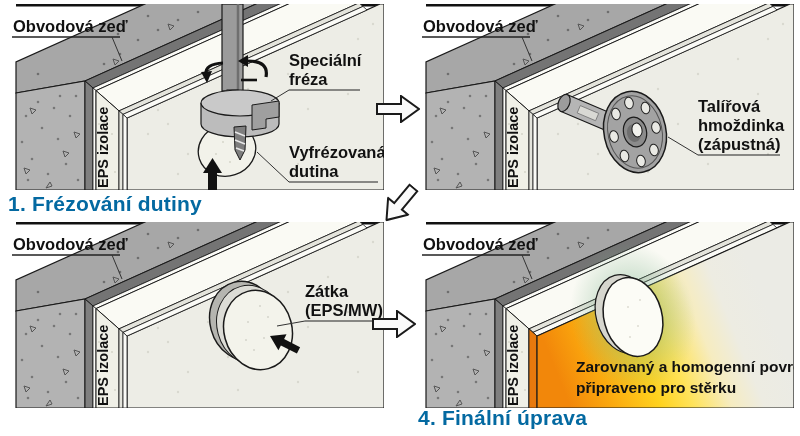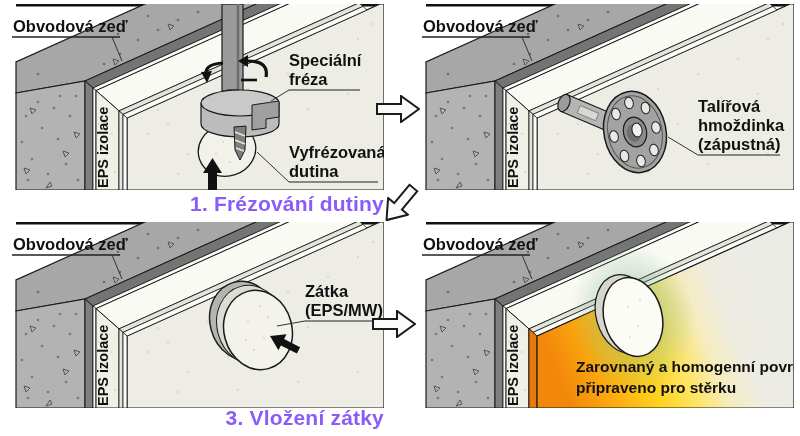--- a/index.html
+++ b/index.html
@@ -1,20 +1,20 @@
 <!DOCTYPE html>
 <html><head>
 <meta charset="utf-8">
 <style>
   html,body{margin:0;padding:0;background:#fff;}
   .page{position:relative;width:800px;height:436px;background:#ffffff;overflow:hidden;
         font-family:"Liberation Sans",sans-serif;}
   .illu{position:absolute;width:376px;height:186px;}
-  .caption{position:absolute;width:376px;text-align:right;font-size:21px;font-weight:bold;
-           color:#8b5cf6;letter-spacing:0.2px;}
+  .caption{position:absolute;width:376px;text-align:left;font-size:21px;font-weight:bold;
+           color:#0369a1;letter-spacing:0.2px;}
   .step-arrow{position:absolute;width:44px;height:28px;}
   svg text{font-family:"Liberation Sans",sans-serif;font-weight:bold;fill:#111;}
   .defs-hidden{position:absolute;width:0;height:0;overflow:hidden;}
 </style>
 </head>
 <body>
 
 <div class="page">
 
   <svg class="defs-hidden" aria-hidden="true">
@@ -251,21 +251,21 @@
 
     <text x="5" y="28" font-size="16.5">Obvodová zeď</text>
     <line x1="4" y1="33" x2="112" y2="33" stroke="#222" stroke-width="1.4"></line>
     <line x1="104" y1="33" x2="114" y2="57" stroke="#333" stroke-width="1"></line>
     <text x="100" y="184" font-size="14.5" transform="rotate(-90 100 184)">EPS izolace</text>
     <text x="158" y="150" font-size="15.5">Zarovnaný a homogenní povrch,</text>
     <text x="158" y="171" font-size="15.5">připraveno pro stěrku</text>
   </svg>
 
   <div class="caption" style="left:8px;top:192px">1. Frézování dutiny</div>
-  <div class="caption" style="left:8px;top:406px">3. Vložení zátky</div>
+  <div class="caption" style="left:418px;top:406px">4. Finální úprava</div>
 
   <svg class="step-arrow" style="left:376px;top:95px" viewBox="0 0 44 28">
     <use href="#block-arrow" fill="#fafafa" stroke="#1a1a1a" stroke-width="2"></use>
   </svg>
   <svg class="step-arrow" style="left:378px;top:190px;transform:rotate(130deg)" viewBox="0 0 44 28">
     <use href="#block-arrow" fill="#fafafa" stroke="#1a1a1a" stroke-width="2"></use>
   </svg>
   <svg class="step-arrow" style="left:372px;top:310px" viewBox="0 0 44 28">
     <use href="#block-arrow" fill="#fafafa" stroke="#1a1a1a" stroke-width="2"></use>
   </svg>

